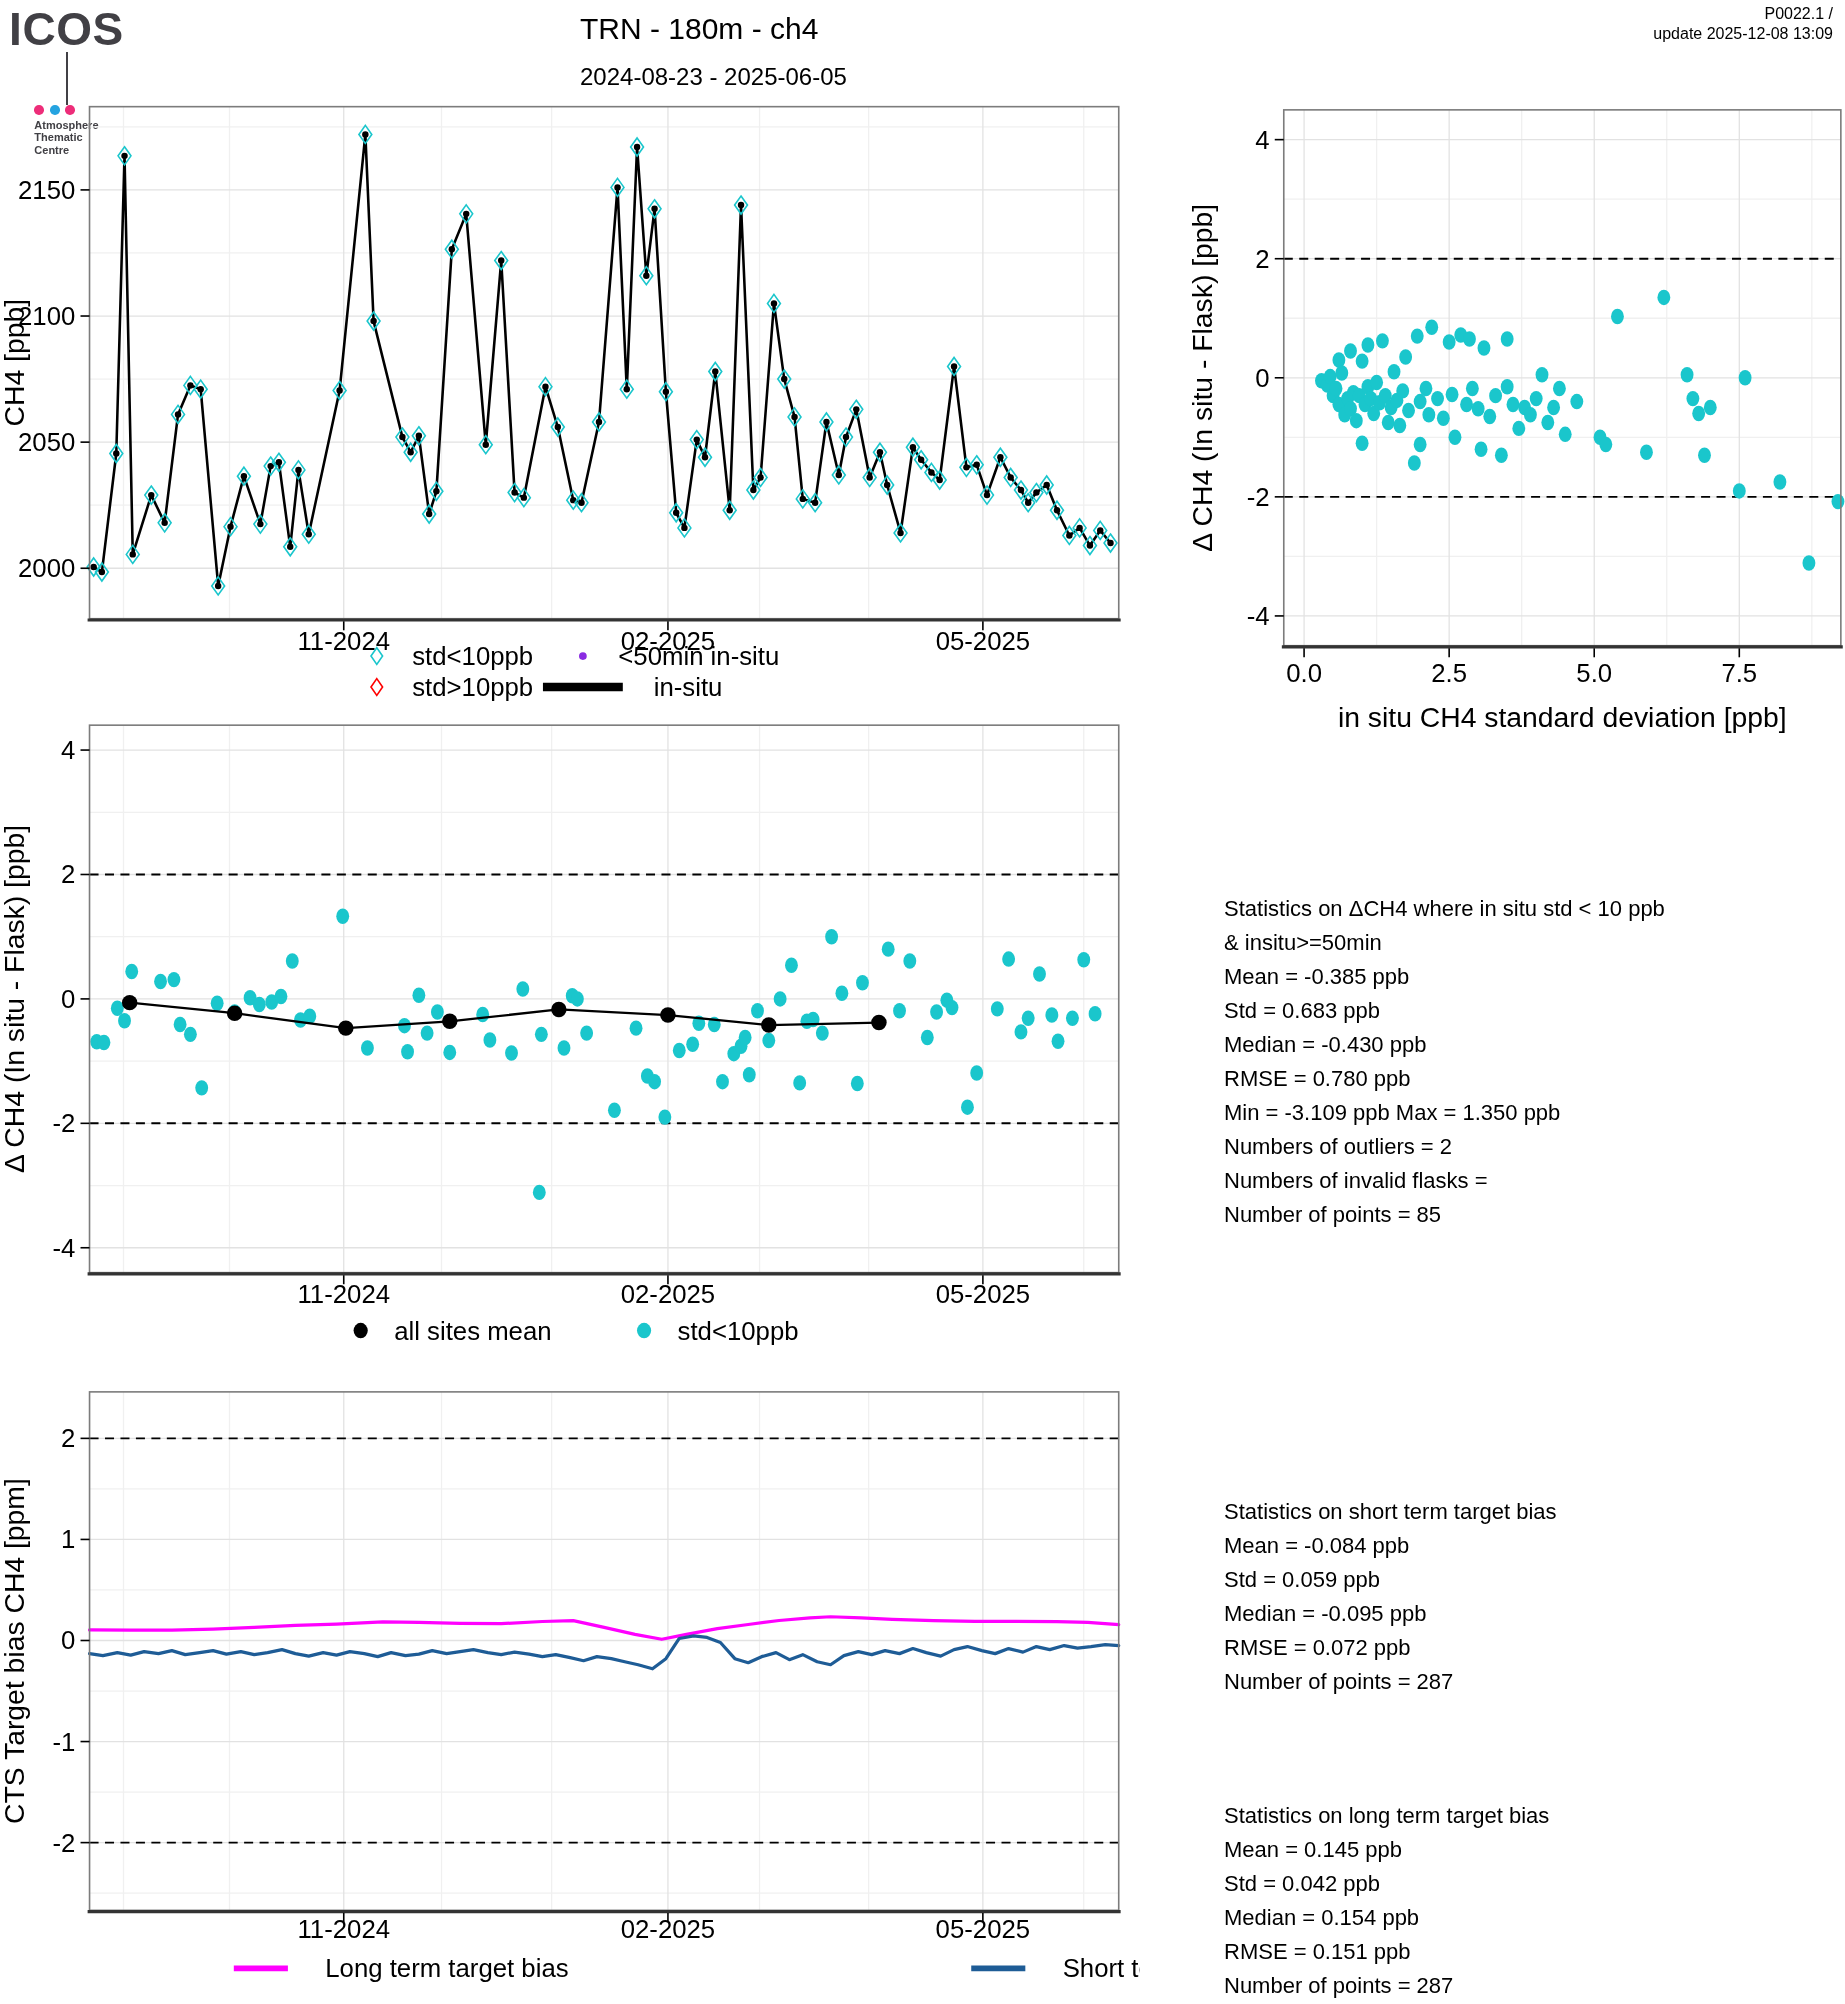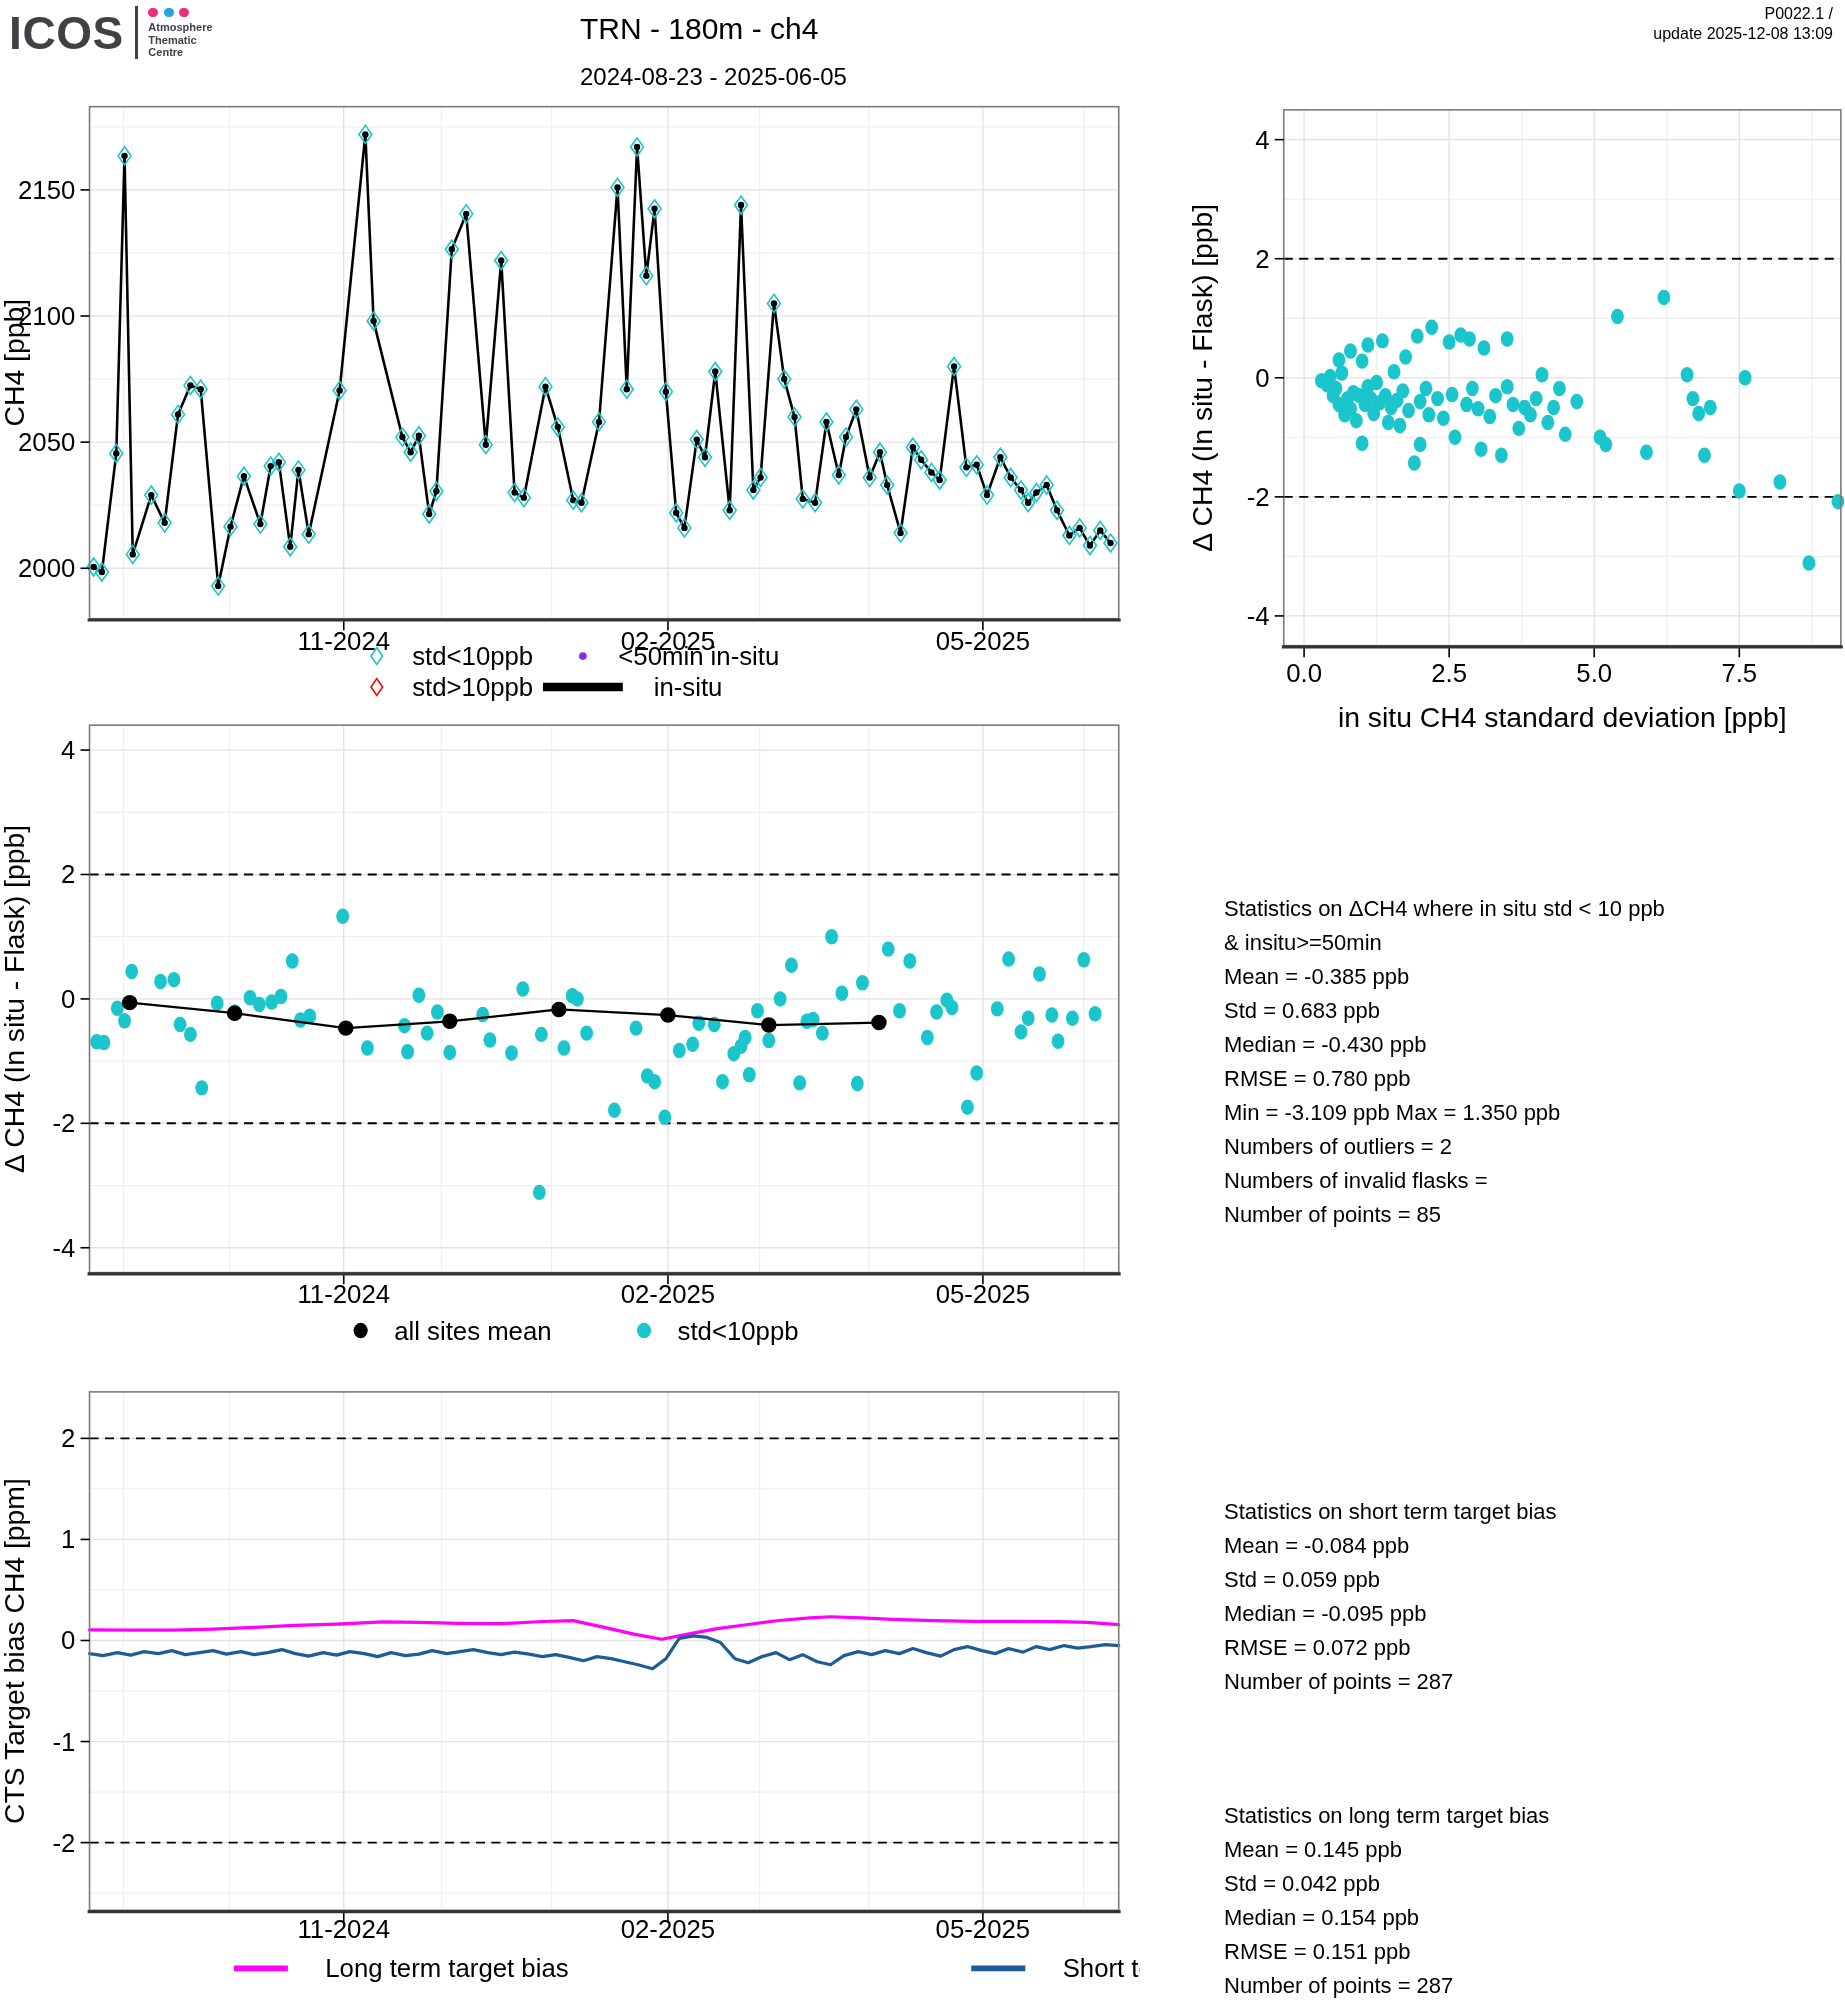--- a/index.html
+++ b/index.html
@@ -1,19 +1,19 @@
 <!DOCTYPE html>
 <html style="font-size:10.3px"><head>
 <meta charset="utf-8">
 <style>
   html,body{margin:0;padding:0;background:#ffffff;}
   body{width:1846px;height:2005px;position:relative;font-family:"Liberation Sans","DejaVu Sans",sans-serif;color:#000;}
   .abs{position:absolute;}
   
-  #logo{left:9px;top:6.4px;display:flex;align-items:center;}
+  #logo{left:9px;top:6.4px;display:flex;align-items:center;flex-direction:column;}
   #logo .word{font-size:46px;font-weight:bold;color:#414045;letter-spacing:0.6px;line-height:1;}
   #logo .bar{width:2.6px;height:53px;background:#414045;margin:0 10.3px 0 11.6px;}
   #logo .dots{display:flex;gap:5.8px;margin-bottom:3.9px;}
   #logo .dots span{width:9.7px;height:9.7px;border-radius:50%;display:inline-block;}
   #logo .sub{font-size:11px;font-weight:bold;color:#414045;line-height:1.12;}
   #title-block{left:580px;top:11.6px;width:689px;text-align:left;}
   #page-title{font-size:30px;}
   #page-subtitle{font-size:24px;margin-top:17px;}
   #code-block{right:13px;top:3.9px;text-align:right;font-size:16px;line-height:20.6px;}
   

